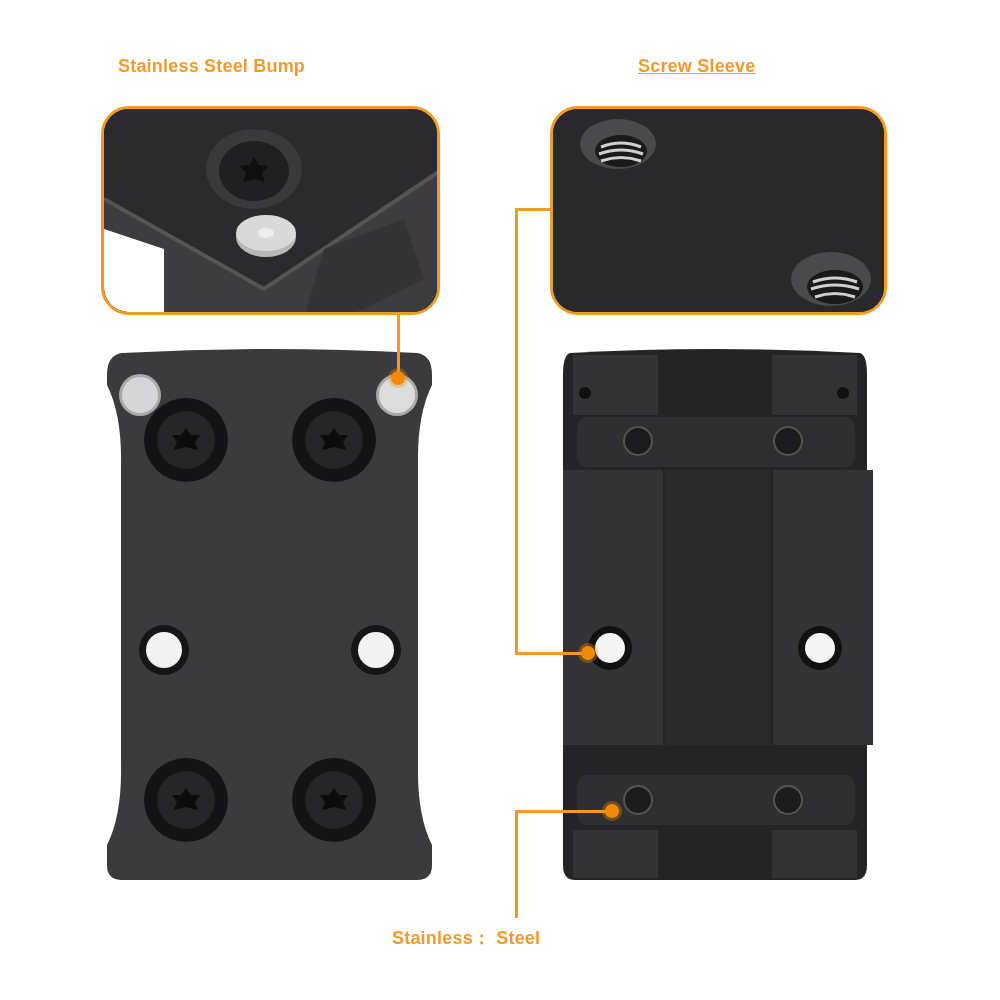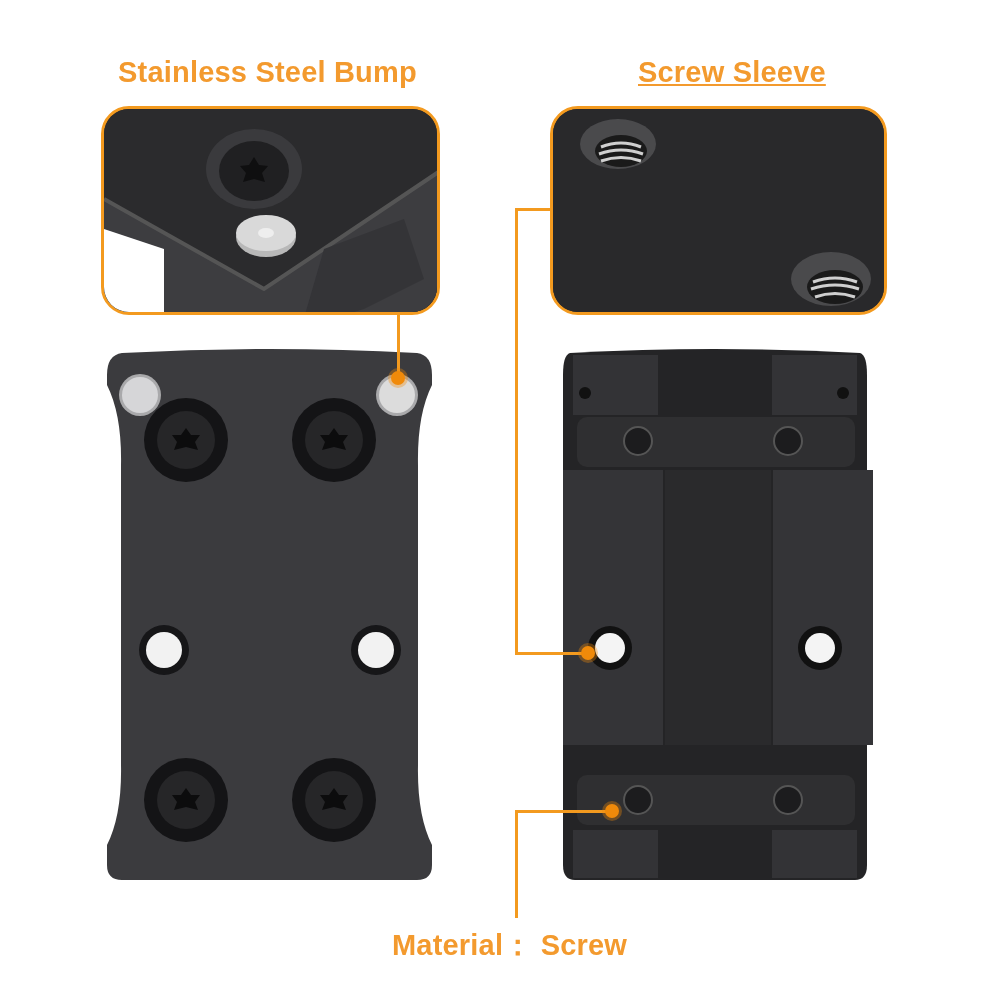--- a/index.html
+++ b/index.html
@@ -1,28 +1,28 @@
 <!DOCTYPE html>
 <html><head>
 <meta charset="utf-8">
 <style>
   html,body{margin:0;padding:0;background:#ffffff;}
   body{width:1000px;height:1000px;position:relative;overflow:hidden;font-family:"Liberation Sans",sans-serif;}
-  .label{position:absolute;color:#f39a2e;font-weight:bold;font-size:29px;white-space:nowrap;letter-spacing:0.2px;}
+  .label{position:absolute;color:#f39a2e;font-weight:bold;font-size:18px;white-space:nowrap;letter-spacing:0.2px;}
   .inset{position:absolute;border:3px solid #f39a1f;border-radius:28px;overflow:hidden;background:#2a2a2c;box-sizing:border-box;}
   .line{position:absolute;background:#f39a1f;}
   .dot{position:absolute;width:14px;height:14px;border-radius:50%;background:#f08a0a;box-shadow:0 0 0 3px rgba(240,138,10,0.35);}
   svg{display:block;}
 </style>
 </head>
 <body>
 
 <div class="label" style="left:118px;top:56px;">Stainless Steel Bump</div>
 <div class="label" style="left:638px;top:56px;text-decoration:underline;">Screw Sleeve</div>
-<div class="label" style="left:392px;top:926px;">Material： Screw</div>
+<div class="label" style="left:392px;top:926px;">Stainless： Steel</div>
 
 <div class="inset" style="left:101px;top:106px;width:339px;height:209px;">
   <svg width="339" height="209" viewBox="0 0 339 209">
     <rect width="339" height="209" fill="#2b2b2d"></rect>
     <path d="M0,90 L160,180 L339,60 L339,209 L0,209 Z" fill="#3d3d40"></path>
     <path d="M0,90 L160,180 L339,60" stroke="#555" stroke-width="4" fill="none"></path>
     <path d="M0,120 L60,140 L60,209 L0,209Z" fill="#ffffff"></path>
     <path d="M220,140 L300,110 L320,170 L260,200 L230,209 L200,209Z" fill="#343437"></path>
     <ellipse cx="150" cy="60" rx="48" ry="40" fill="#3a3a3d"></ellipse>
     <ellipse cx="150" cy="62" rx="35" ry="30" fill="#202022"></ellipse>

